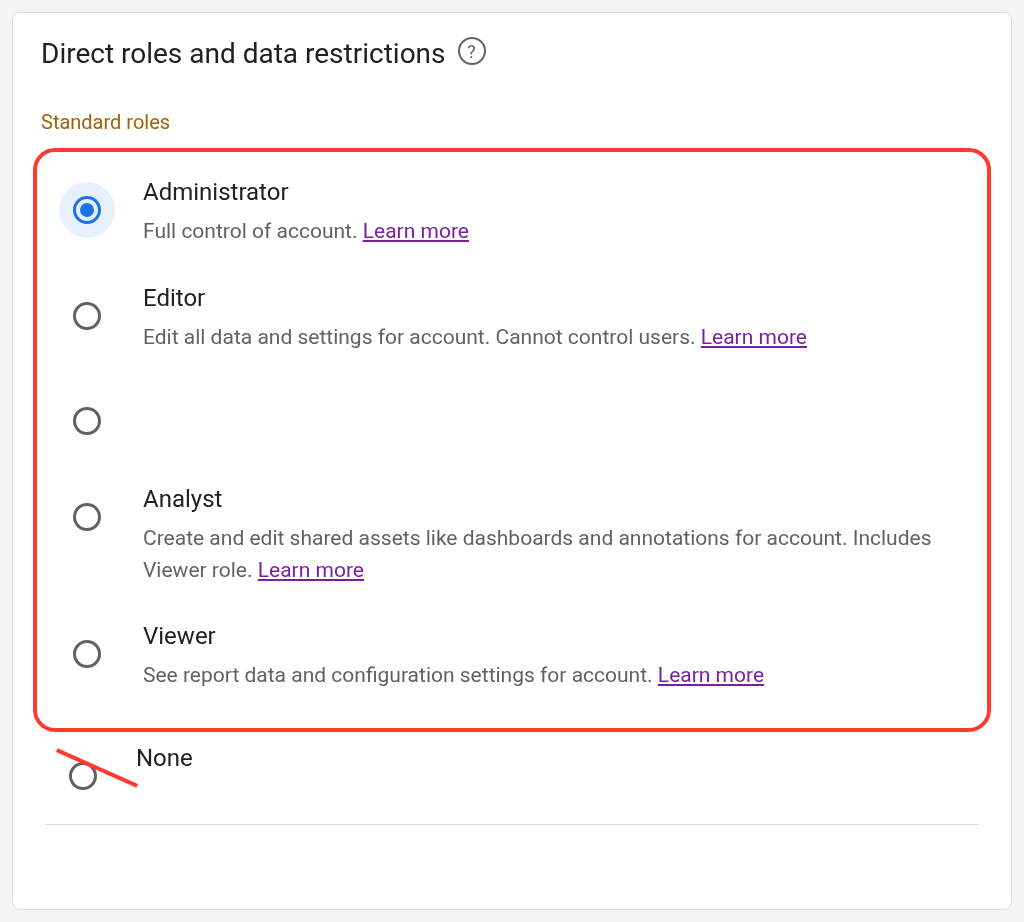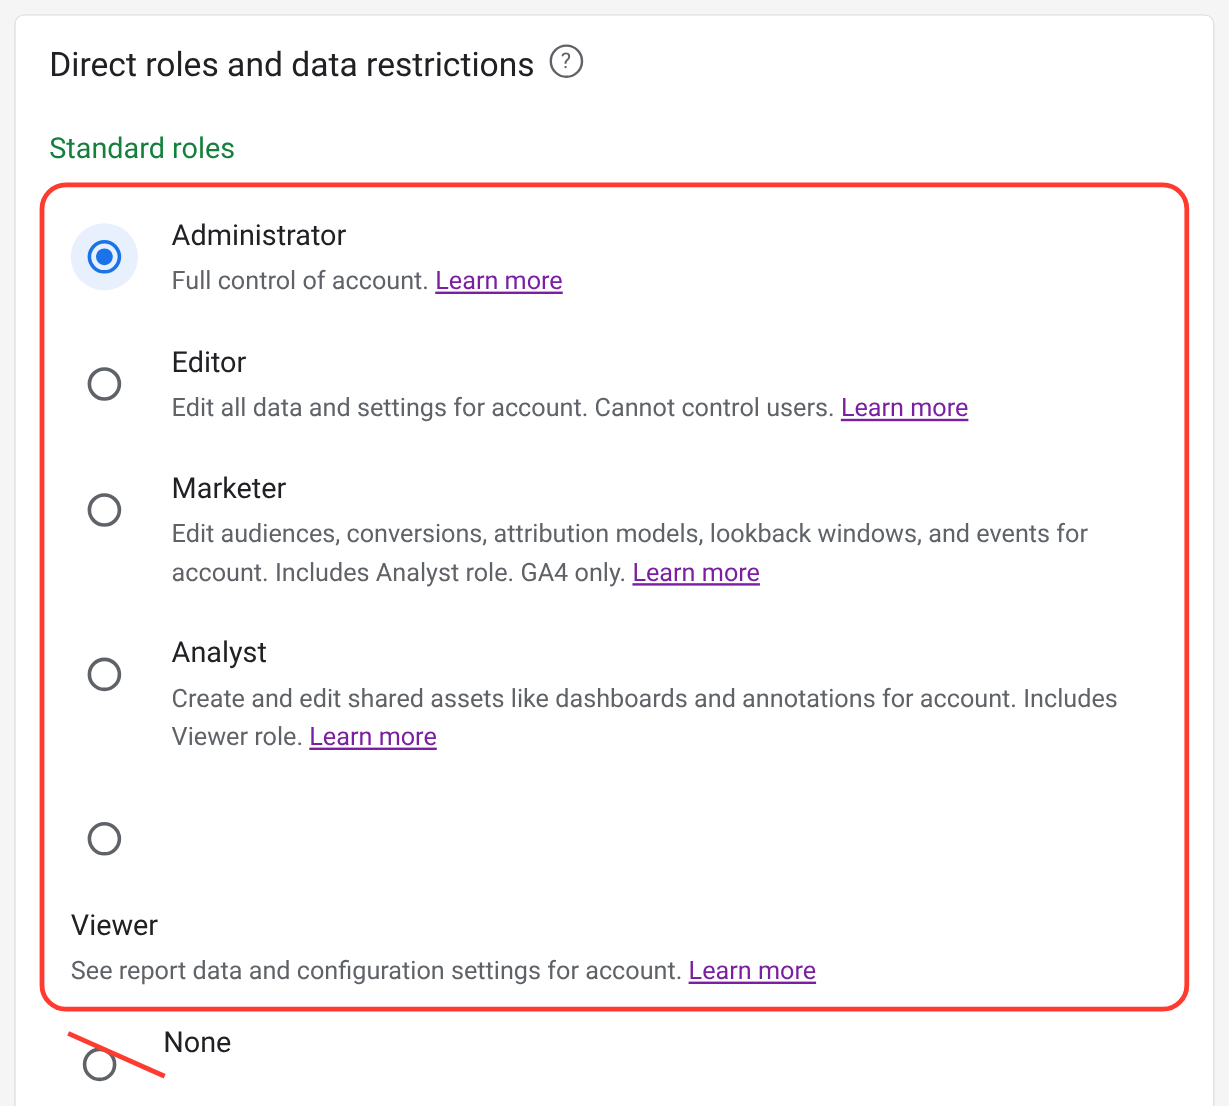--- a/index.html
+++ b/index.html
@@ -34,29 +34,29 @@
       border: 2px solid #5f6368;
       border-radius: 50%;
       display: flex;
       align-items: center;
       justify-content: center;
       color: #5f6368;
       font-size: 18px;
       font-weight: 400;
     }
     .section-label {
-      font-size: 24px;
-      font-weight: 400;
-      color: #15803d;
+      font-size: 20px;
+      font-weight: 400;
+      color: #a16207;
       margin-bottom: 14px;
     }
     .highlight-box {
       border: 4px solid #ff3b30;
       border-radius: 22px;
-      padding: 14px 12px 4px 12px;
+      padding: 14px 12px 28px 12px;
       margin-left: -8px;
       margin-right: -8px;
     }
     .role-row {
       display: flex;
       align-items: flex-start;
       gap: 28px;
       padding: 10px 0 24px 10px;
     }
     .radio-wrap {
@@ -169,45 +169,37 @@
           <span> </span>
           <a class="learn-more">Learn more</a>
         </div>
       </div>
     </div>
 
     <div class="role-row">
       <div class="radio-wrap">
         <div class="radio"></div>
       </div>
-      <div class="role-text">
-        <div class="role-title">Marketer</div>
-        <div class="role-desc">
-          <span>Edit audiences, conversions, attribution models, lookback windows, and events for account. Includes Analyst role. GA4 only.</span>
-          <span> </span>
-          <a class="learn-more">Learn more</a>
-        </div>
-      </div>
     </div>
 
     <div class="role-row">
       <div class="radio-wrap">
         <div class="radio"></div>
       </div>
       <div class="role-text">
         <div class="role-title">Analyst</div>
         <div class="role-desc">
           <span>Create and edit shared assets like dashboards and annotations for account. Includes Viewer role.</span>
           <span> </span>
           <a class="learn-more">Learn more</a>
         </div>
       </div>
     </div>
 
-    <div class="role-row" style="padding-bottom:8px;flex-direction:column;">
+    <div class="role-row" style="padding-bottom:8px;">
       <div class="radio-wrap">
         <div class="radio"></div>
       </div>
       <div class="role-text">
         <div class="role-title">Viewer</div>
         <div class="role-desc">
           <span>See report data and configuration settings for account.</span>
           <span> </span>
           <a class="learn-more">Learn more</a>
         </div>

